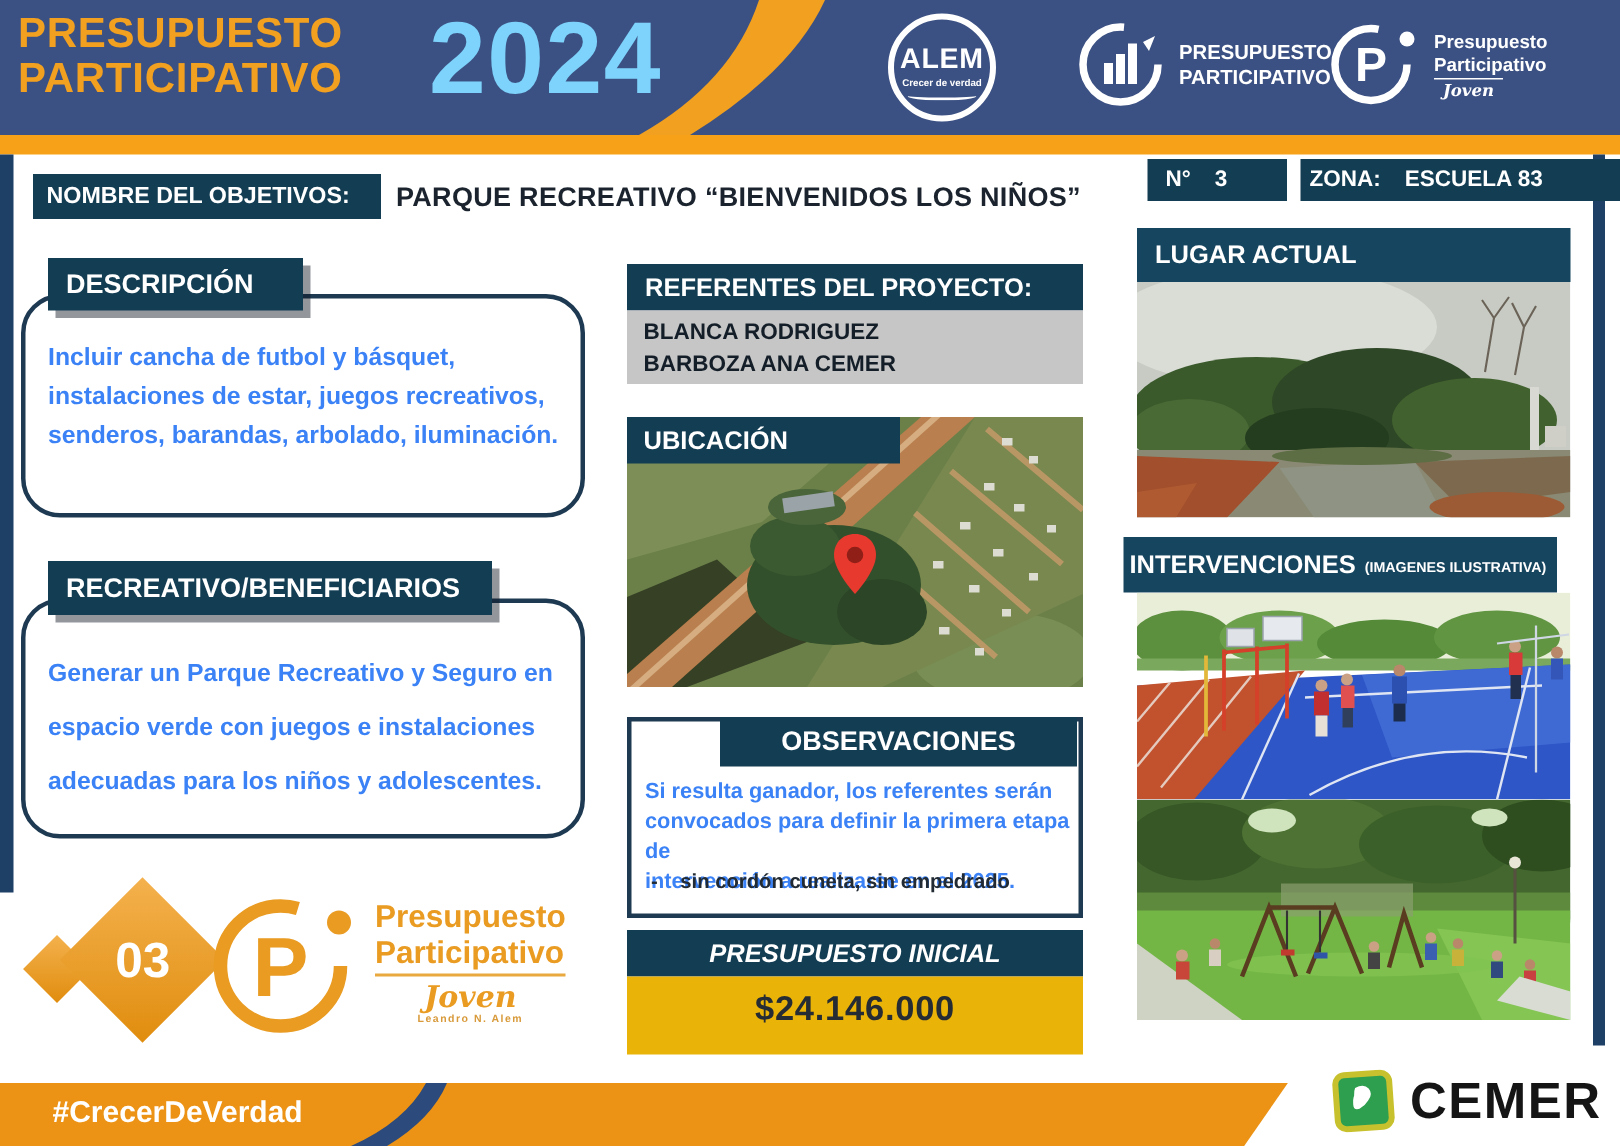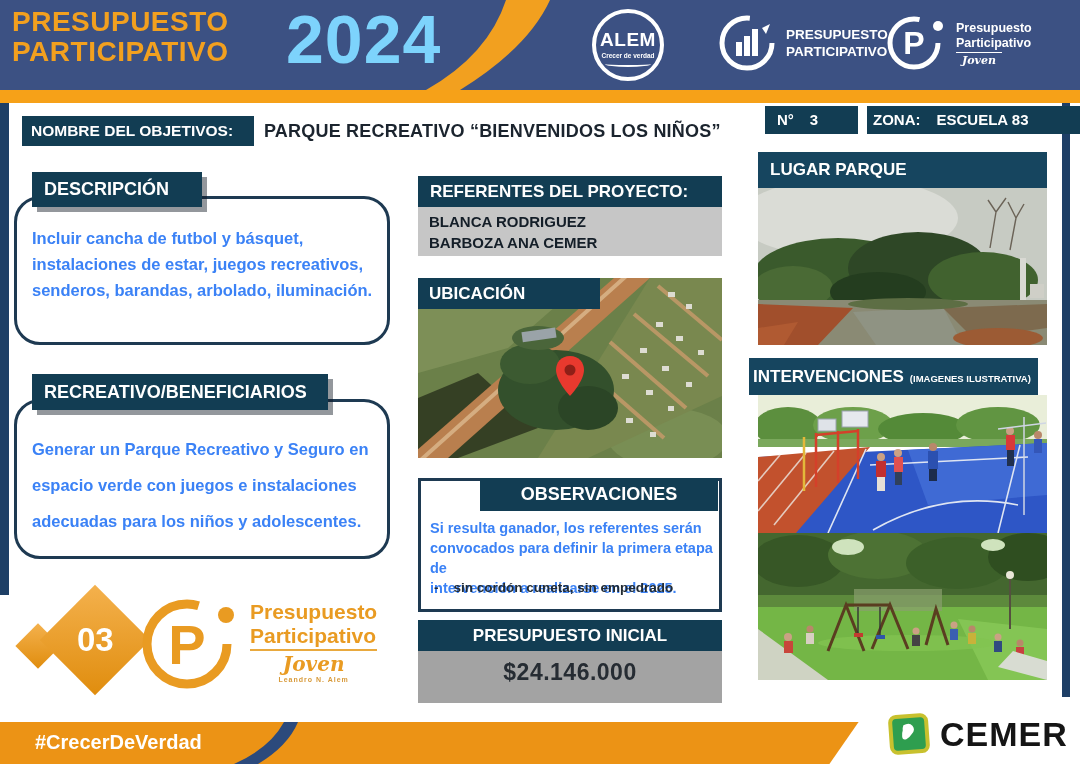--- a/index.html
+++ b/index.html
@@ -61,22 +61,22 @@
   
   .ref-hdr { left:418px; top:176px; width:304px; height:31px; font-size:17px; line-height:31px; padding-left:12px; }
   .ref-panel { position:absolute; left:418px; top:207px; width:304px; height:49px; background:#c6c6c6; padding:4px 0 0 11px; }
   .ref-name { font-size:15px; font-weight:800; color:#141e28; line-height:1.4; }
   .map-wrap { position:absolute; left:418px; top:278px; width:304px; height:180px; }
   .ubi-hdr { left:418px; top:278px; width:182px; height:31px; font-size:17px; line-height:31px; padding-left:11px; z-index:3; }
   .obs-box { position:absolute; left:418px; top:478px; width:304px; height:134px; border:3px solid #1e3a52; background:#fff; }
   .obs-hdr { left:452px; top:478px; width:238px; height:33px; font-size:18px; line-height:33px; text-align:center; z-index:2;margin-left:28px; }
   .obs-body { position:absolute; left:430px; top:518px; width:288px; font-size:14.5px; line-height:1.38; }
   .obs-bullet { position:absolute; left:434px; top:580px; width:280px; font-size:13.5px; font-weight:800; color:#222b33; white-space:pre; }
-  .pres-hdr { left:418px; top:620px; width:304px; height:31px; font-size:17px; line-height:31px; text-align:center; }
-  .pres-panel { position:absolute; left:418px; top:651px; width:304px; height:52px; background:#a3a3a3; text-align:center; }
+  .pres-hdr { left:418px; top:620px; width:304px; height:31px; font-size:17px; line-height:31px; text-align:center;font-style:italic; }
+  .pres-panel { position:absolute; left:418px; top:651px; width:304px; height:52px; background:#eab308; text-align:center; }
   .pres-amt { font-size:23px; font-weight:800; color:#262c33; margin-top:8px; letter-spacing:.5px; }
   
   .lug-hdr { left:758px; top:152px; width:289px; height:36px; font-size:17px; line-height:36px; padding-left:12px; }
   .photo { position:absolute; overflow:hidden; }
   .lug-photo { left:758px; top:188px; width:289px; height:157px; }
   .int-hdr { left:749px; top:358px; width:289px; height:37px; display:flex; align-items:center; padding-left:4px; }
   .int-hdr .t1 { font-size:17px; font-weight:800; }
   .int-hdr .t2 { font-size:9.5px; font-weight:800; margin-left:6px; margin-top:3px; }
   .court-photo { left:758px; top:395px; width:289px; height:138px; }
   .park-photo { left:758px; top:533px; width:289px; height:147px; }
@@ -233,21 +233,21 @@
   <div class="obs-body body-txt">Si resulta ganador, los referentes serán
 convocados para definir la primera etapa de
 intervención a realizarse en el 2025.</div>
   <div class="obs-bullet">-    sin cordón cuneta, sin empedrado</div>
 
   <div class="teal pres-hdr">PRESUPUESTO INICIAL</div>
   <div class="pres-panel">
     <div class="pres-amt">$24.146.000</div>
   </div>
 
-  <div class="teal-r lug-hdr">LUGAR PARQUE</div>
+  <div class="teal-r lug-hdr">LUGAR ACTUAL</div>
   <div class="photo lug-photo">
     <svg viewBox="0 0 289 157" width="289" height="157">
       <rect width="289" height="157" fill="#c7cbc3"></rect>
       <ellipse cx="90" cy="30" rx="110" ry="40" fill="#dadcd6"></ellipse>
       <g stroke="#6b6357" stroke-width="1.4" fill="none">
         <path d="M232,60 L238,24 M238,24 L230,12 M238,24 L248,10 M252,62 L258,30 M258,30 L266,16 M258,30 L250,14"></path>
       </g>
       <ellipse cx="80" cy="88" rx="85" ry="38" fill="#3a5a2c"></ellipse>
       <ellipse cx="160" cy="80" rx="70" ry="36" fill="#2e4726"></ellipse>
       <ellipse cx="225" cy="92" rx="55" ry="28" fill="#41622f"></ellipse>

